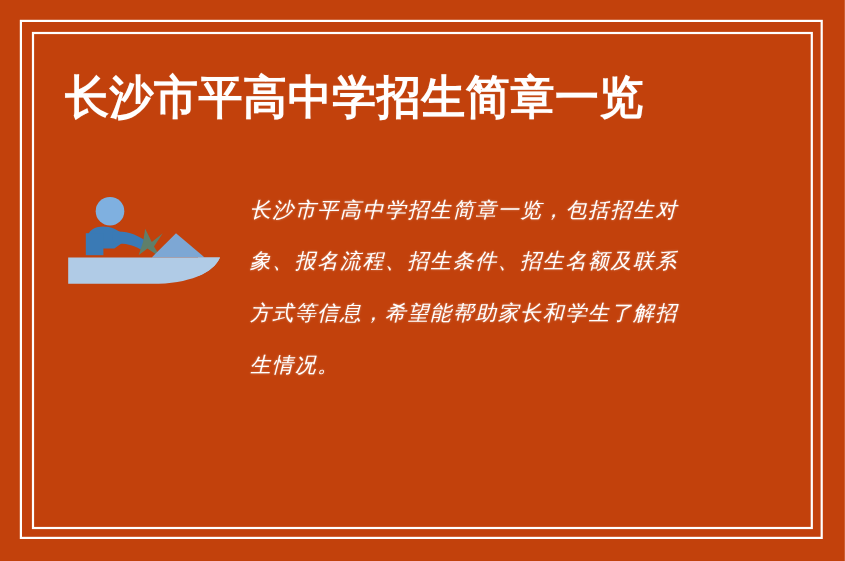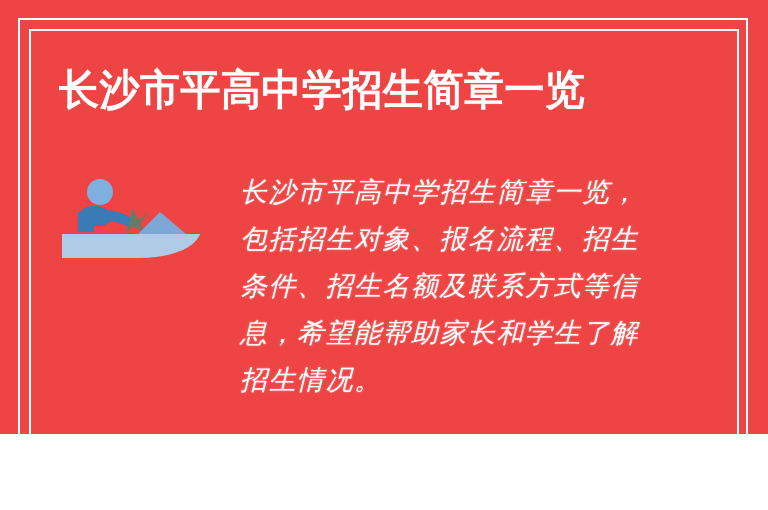--- a/index.html
+++ b/index.html
@@ -9,22 +9,22 @@
   body {
     width: 768px;
     height: 510px;
     overflow: hidden;
     font-family: "Liberation Sans", "DejaVu Sans", sans-serif;
   }
 
   #poster {
     position: relative;
     width: 768px;
-    height: 434px;
-    background: #ef4444;
+    height: 510px;
+    background: #c2410c;
     overflow: hidden;
   }
 
   
   .frame {
     position: absolute;
     border: 2px solid #ffffff;
     pointer-events: none;
   }
   .frame-outer {
@@ -68,26 +68,26 @@
     position: absolute;
     left: 60px;
     top: 168px;
     width: 152px;
     height: 110px;
   }
 
   
   .body-text {
     position: absolute;
-    left: 240px;
+    left: 227px;
     top: 168px;
     width: 400px;
     color: #ffffff;
     font-family: "DejaVu Sans", "Liberation Sans", sans-serif;
-    font-size: 27px;
+    font-size: 19px;
     font-style: italic;
     font-weight: 400;
     line-height: 47px;
     letter-spacing: 1.5px;
     text-align: left;
     word-break: break-all;
     text-shadow: 0 0 2px rgba(255,255,255,0.5);
   }
 </style>
 </head>

